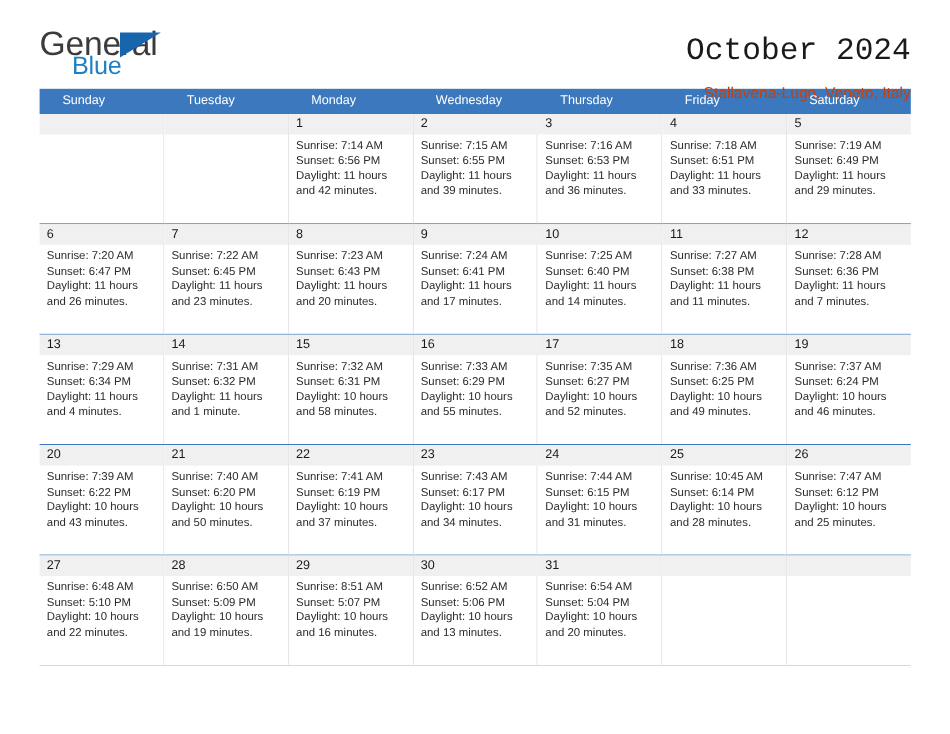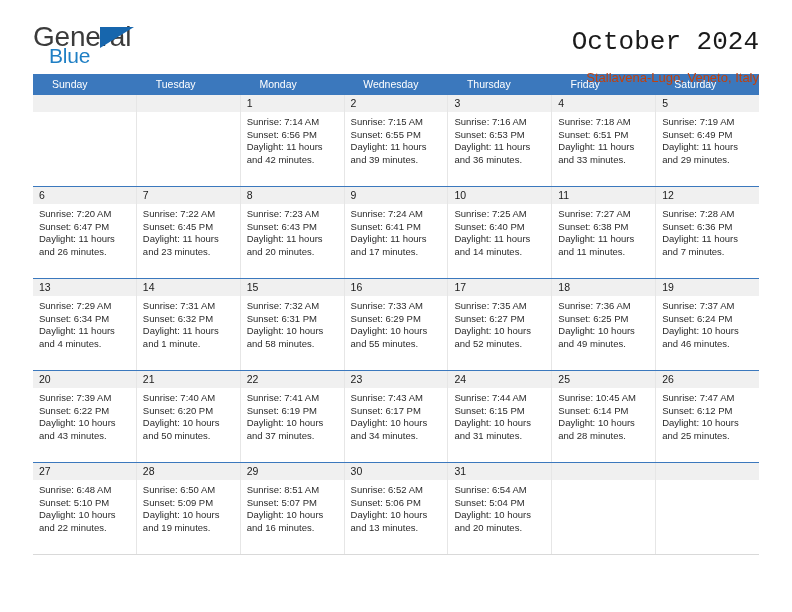--- a/index.html
+++ b/index.html
@@ -17,21 +17,21 @@
     display: flex; align-items: flex-start; justify-content: space-between;
     height: 74px; padding-top: 26px;
   }
   .logo { position: relative; width: 105px; height: 46px; }
   .logo-general {
     font-size: 28px; color: #3b3b3b; letter-spacing: -0.2px;
     position: absolute; left: 0; top: 0; line-height: 22px;
   }
   .logo-blue {
     font-size: 21px; color: #1f7fc4; letter-spacing: -0.2px;
-    position: absolute; left: 16px; top: 19px; line-height: 22px;
+    position: absolute; left: 27px; top: 19px; line-height: 22px;
   }
   .logo-triangle {
     position: absolute; left: 67px; top: 1px;
     width: 0; height: 0;
     border-left: 34px solid #1766ad;
     border-bottom: 21px solid transparent;
   }
   .titlewrap { text-align: right; padding-top: 1px; }
   .cal-title { font-size: 26px; font-weight: normal; color: #1a1a1a; line-height: 30px; font-family: Liberation Mono, monospace; }
   .cal-subtitle { font-size: 13px; color: #c2410c; margin-top: 13px; line-height: 16px; }

